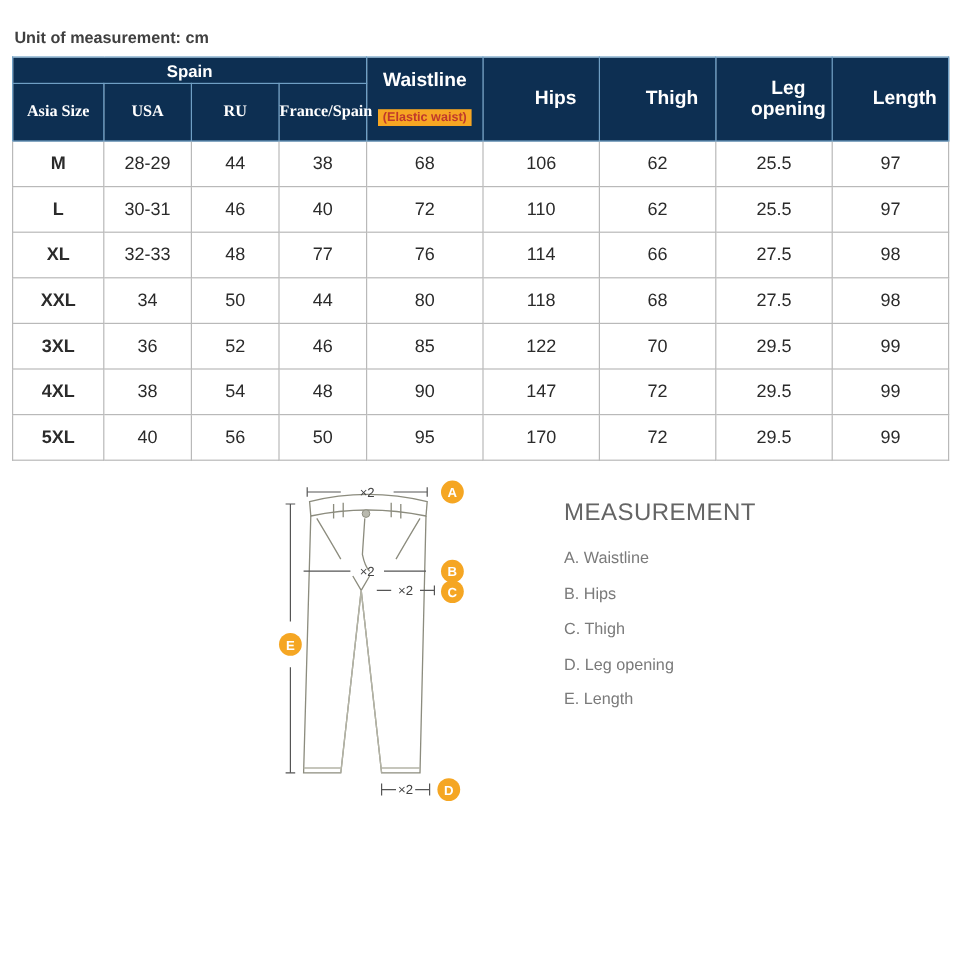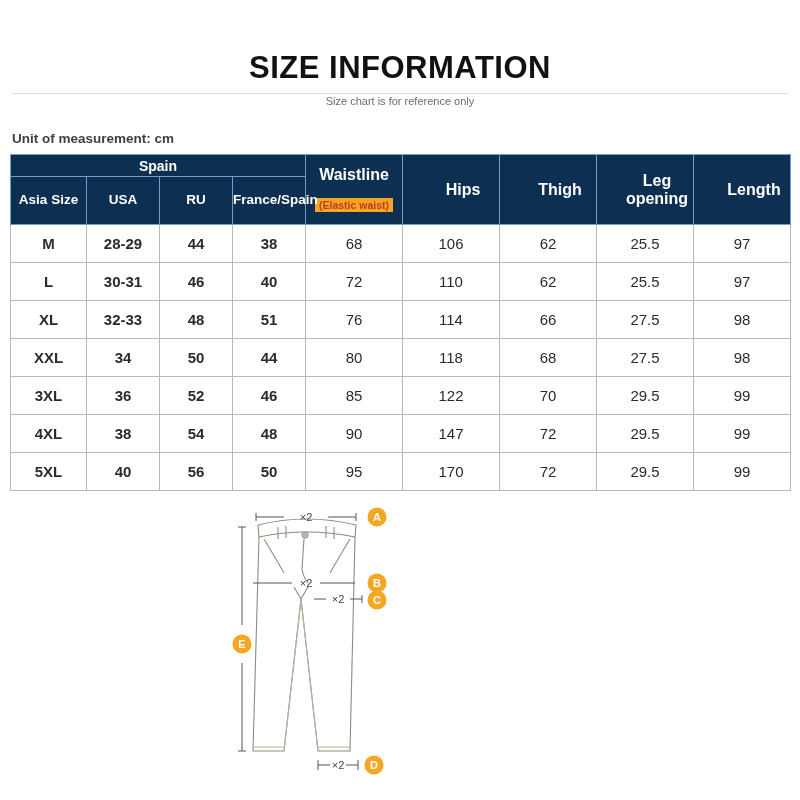--- a/index.html
+++ b/index.html
@@ -41,21 +41,21 @@
     vertical-align: middle;
   }
   
   .size-table thead th {
     background: #0d2f52;
     color: #ffffff;
     border: 1px solid #6f9fc4;
     font-weight: bold;
   }
   th.size-span { height: 22px; font-size: 14px; }
-  th.sub-head  { height: 48px; font-size: 13.5px; line-height: 1.08; }
+  th.sub-head  { height: 48px; font-size: 13.5px; line-height: 1.08; font-family: Liberation Serif, serif; }
   th.big-head  { height: 70px; font-size: 16px; line-height: 1.1; padding-left: 24px; }
   th.waist-head { font-size: 16px; line-height: 1.15; padding: 0 2px; }
   .elastic {
     display: inline-block;
     background: #f6a623;
     color: #c0392b;
     font-size: 10.5px;
     font-weight: bold;
     padding: 1px 4px;
     margin-top: 13px;
@@ -63,21 +63,21 @@
     line-height: 1.15;
   }
 
   
   .size-table tbody td { height: 38px; font-size: 15px; color: #2b2b2b; background: #ffffff;
                          border: 1px solid #b9b9b9; }
   td.asia {
     background: #0d2f52; color: #ffffff; font-weight: bold; font-size: 15px;
     border: 1px solid #6f9fc4;
   }
-  td.grey { background: #d9d9d9; color: #3a3a3a; border: 1px solid #c4c4c4; font-weight: bold; }
+  td.grey { background: #d9d9d9; color: #3a3a3a; border: 1px solid #c4c4c4; }
 
   
   col.c-asia  { width: 76px; }
   col.c-usa   { width: 73px; }
   col.c-ru    { width: 73px; }
   col.c-fr    { width: 73px; }
   col.c-waist { width: 97px; }
   col.c-hips  { width: 97px; }
   col.c-thigh { width: 97px; }
   col.c-legop { width: 97px; }
@@ -92,25 +92,20 @@
   }
   .legend-item {
     font-size: 13.5px; color: #7a7a7a; margin-bottom: 14.5px;
   }
 </style>
 </head>
 <body>
 
 <div class="page">
 
-  <div class="title-block">
-    <div class="divider"></div>
-    <div class="main-title">SIZE INFORMATION</div>
-    <div class="subtitle">Size chart is for reference only</div>
-  </div>
 
   <div class="unit-note">Unit of measurement: cm</div>
 
   <table class="size-table">
     <colgroup>
       <col class="c-asia">
         <col class="c-usa">
         <col class="c-ru">
         <col class="c-fr">
       <col class="c-waist">
@@ -158,21 +153,21 @@
           <td>72</td>
           <td>110</td>
           <td>62</td>
           <td>25.5</td>
           <td>97</td>
         </tr>
         <tr>
           <td class="asia">XL</td>
           <td class="grey">32-33</td>
           <td class="grey">48</td>
-          <td class="grey">51</td>
+          <td class="grey">77</td>
           <td>76</td>
           <td>114</td>
           <td>66</td>
           <td>27.5</td>
           <td>98</td>
         </tr>
         <tr>
           <td class="asia">XXL</td>
           <td class="grey">34</td>
           <td class="grey">50</td>
@@ -280,15 +275,23 @@
       <g>
         <circle cx="152" cy="262" r="9.5" fill="#f5a623"></circle>
         <text x="152" y="266.4" font-size="11" font-weight="bold" fill="#ffffff" text-anchor="middle" font-family="Liberation Sans, sans-serif">D</text>
       </g>
       <g>
         <circle cx="20" cy="141" r="9.5" fill="#f5a623"></circle>
         <text x="20" y="145.4" font-size="11" font-weight="bold" fill="#ffffff" text-anchor="middle" font-family="Liberation Sans, sans-serif">E</text>
       </g>
     </svg>
 
+    <div class="legend">
+      <div class="legend-title">MEASUREMENT</div>
+      <div class="legend-item">A. Waistline</div>
+      <div class="legend-item">B. Hips</div>
+      <div class="legend-item">C. Thigh</div>
+      <div class="legend-item">D. Leg opening</div>
+      <div class="legend-item">E. Length</div>
+    </div>
 
   </div>
 </div>
 
 </body></html>

